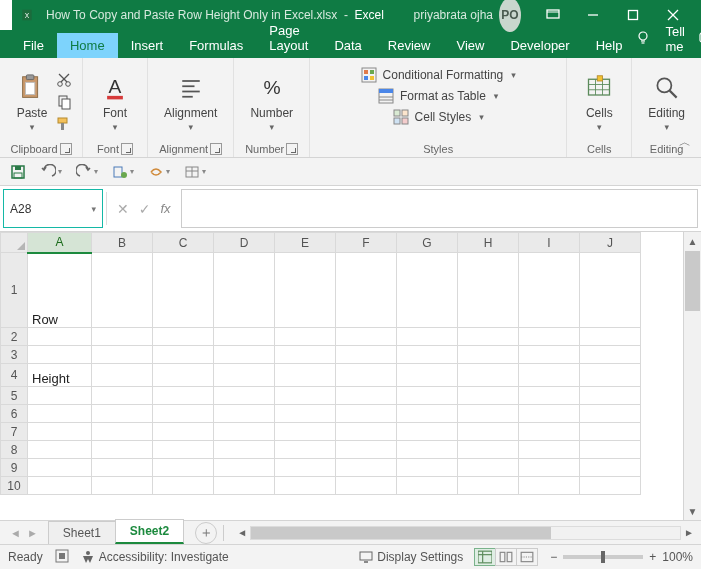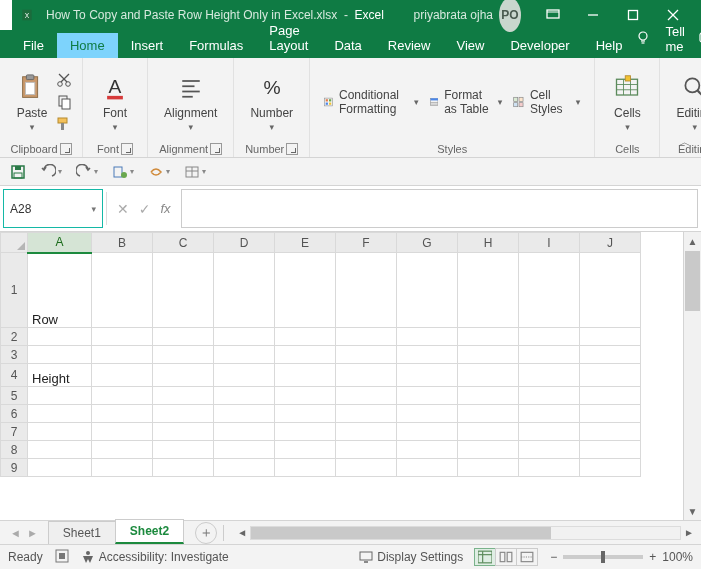--- a/index.html
+++ b/index.html
@@ -31,21 +31,21 @@
   .group .body { flex:1; display:flex; align-items:center; }
   .bigbtn { display:flex; flex-direction:column; align-items:center; gap:2px; padding:2px 6px; font-size:12px; color:#444;}
   .bigbtn .ico { width:32px; height:32px; display:flex;align-items:center;justify-content:center; }
   .bigbtn .caret { font-size:9px; color:#666; }
   .side-icons { display:flex; flex-direction:column; gap:6px; margin-left:2px; }
   .side-icons svg, .side-icons span { width:16px; height:16px; }
   .dialog-launch { width:12px;height:12px; border:1px solid #999; position:relative; display:inline-block;}
   .dialog-launch::after{content:"";position:absolute;right:1px;bottom:1px;width:4px;height:4px;border-right:1px solid #666;border-bottom:1px solid #666;}
 
   .styles-group { flex:1; }
-  .styles-body { display:flex; flex-direction:row; gap:3px; align-items:flex-start; padding:4px 0; }
+  .styles-body { display:flex; flex-direction:column; gap:3px; align-items:flex-start; padding:4px 0; }
   .style-item { display:flex; align-items:center; gap:6px; font-size:12px; color:#444; padding:1px 4px;}
   .style-item svg { width:16px; height:16px; }
   .style-item .caret { font-size:9px; color:#666; margin-left:2px;}
 
   .collapse-caret { position:absolute; right:10px; bottom:6px; font-size:12px; color:#666;}
 
   
   .quickaccess { height: 28px; background:#f3f3f3; border-bottom:1px solid #d4d4d4; display:flex; align-items:center; gap:14px; padding:0 10px;}
   .quickaccess svg { width:16px; height:16px; }
   .qa-item { display:flex; align-items:center; gap:2px; }
@@ -545,20 +545,33 @@
             <td class="cell"></td>
             <td class="cell"></td>
             <td class="cell"></td>
             <td class="cell"></td>
             <td class="cell"></td>
             <td class="cell"></td>
             <td class="cell"></td>
             <td class="cell"></td>
             <td class="cell"></td>
           </tr>
+      <tr>
+            <th class="rowhdr">10</th>
+            <td class="cell"></td>
+            <td class="cell"></td>
+            <td class="cell"></td>
+            <td class="cell"></td>
+            <td class="cell"></td>
+            <td class="cell"></td>
+            <td class="cell"></td>
+            <td class="cell"></td>
+            <td class="cell"></td>
+            <td class="cell"></td>
+          </tr>
     </tbody>
       </table>
   </div>
   <div class="vscroll">
     <div class="arrow">▲</div>
     <div class="thumb"></div>
     <div class="track"></div>
     <div class="arrow">▼</div>
   </div>
 </div>

